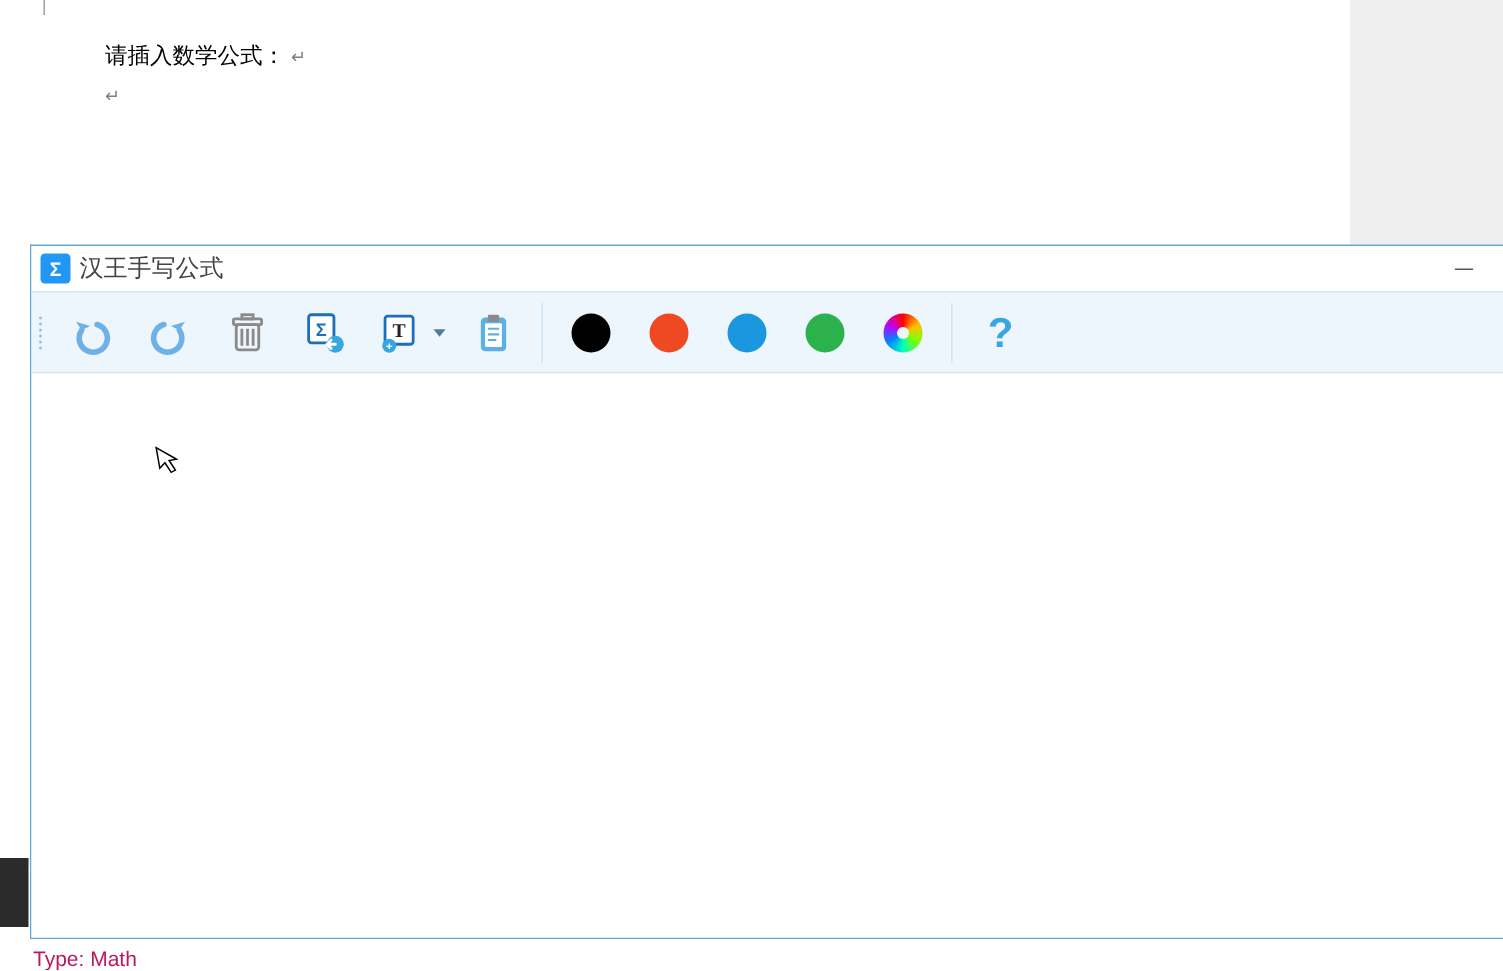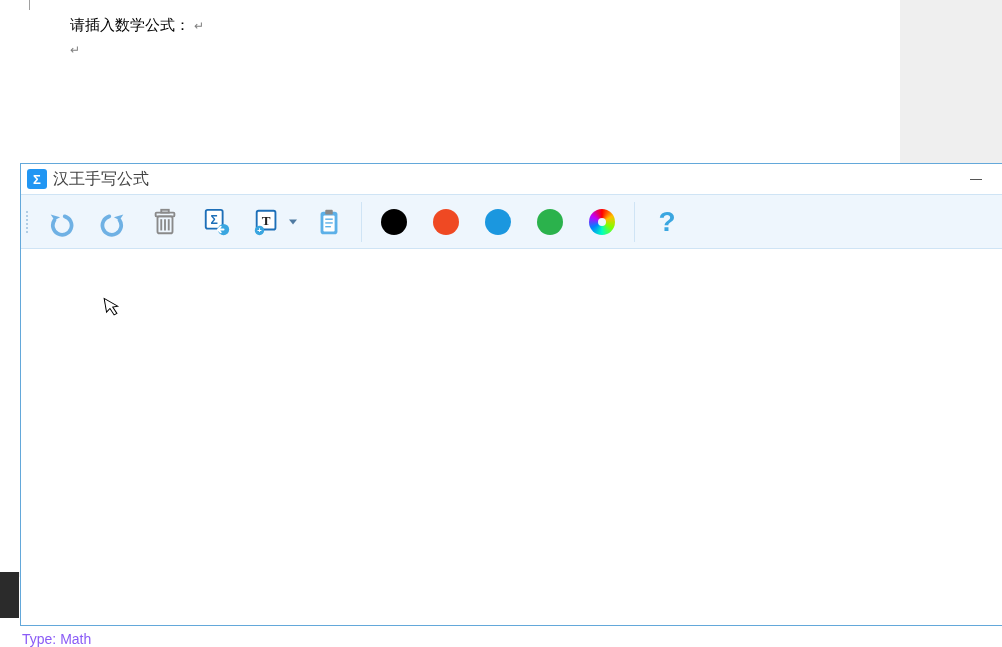--- a/index.html
+++ b/index.html
@@ -36,43 +36,44 @@
   .margin-mark {
     position: absolute;
     border-color: #a0a0a0;
     border-style: solid;
   }
   .mark-tl { left: 29px;  top: 0;  width: 10px; height: 10px; border-width: 0 0 1px 1px; }
   .mark-tr { right: 267px; top: 0; width: 10px; height: 10px; border-width: 0 1px 1px 0; }
 
   .doc-text {
     position: absolute;
-    left: 40px; top: 12px;
+    left: 40px; top: 26px;
     color: #000;
     font-size: 15px;
     line-height: 1.7;
     white-space: nowrap;
+    font-family: Liberation Serif, serif;
   }
   .para-mark { color: #7f7f7f; font-size: 12px; padding-left: 4px; }
   .para-mark2 { display:block; color:#7f7f7f; font-size:12px; margin-top: 2px; }
   .status-dark {
     position: absolute;
     left: 0; bottom: 29px;
     width: 19px; height: 46px;
     background: #2b2b2b;
   }
   .status-gray {
     position: absolute;
     left: 0; bottom: 70px; width: 20px; height: 5px;
     background: #efefef;
   }
   .status-text {
     position: absolute;
     left: 22px; bottom: 0px;
-    font-size: 14px; color: #8b5cf6;
+    font-size: 14px; color: #be185d;
   }
 
   
   .window {
     position: absolute;
     left: 20px; top: 163px;
     right: 0; 
     height: 463px;
     background: #fff;
     border: 1px solid #63a8da;

